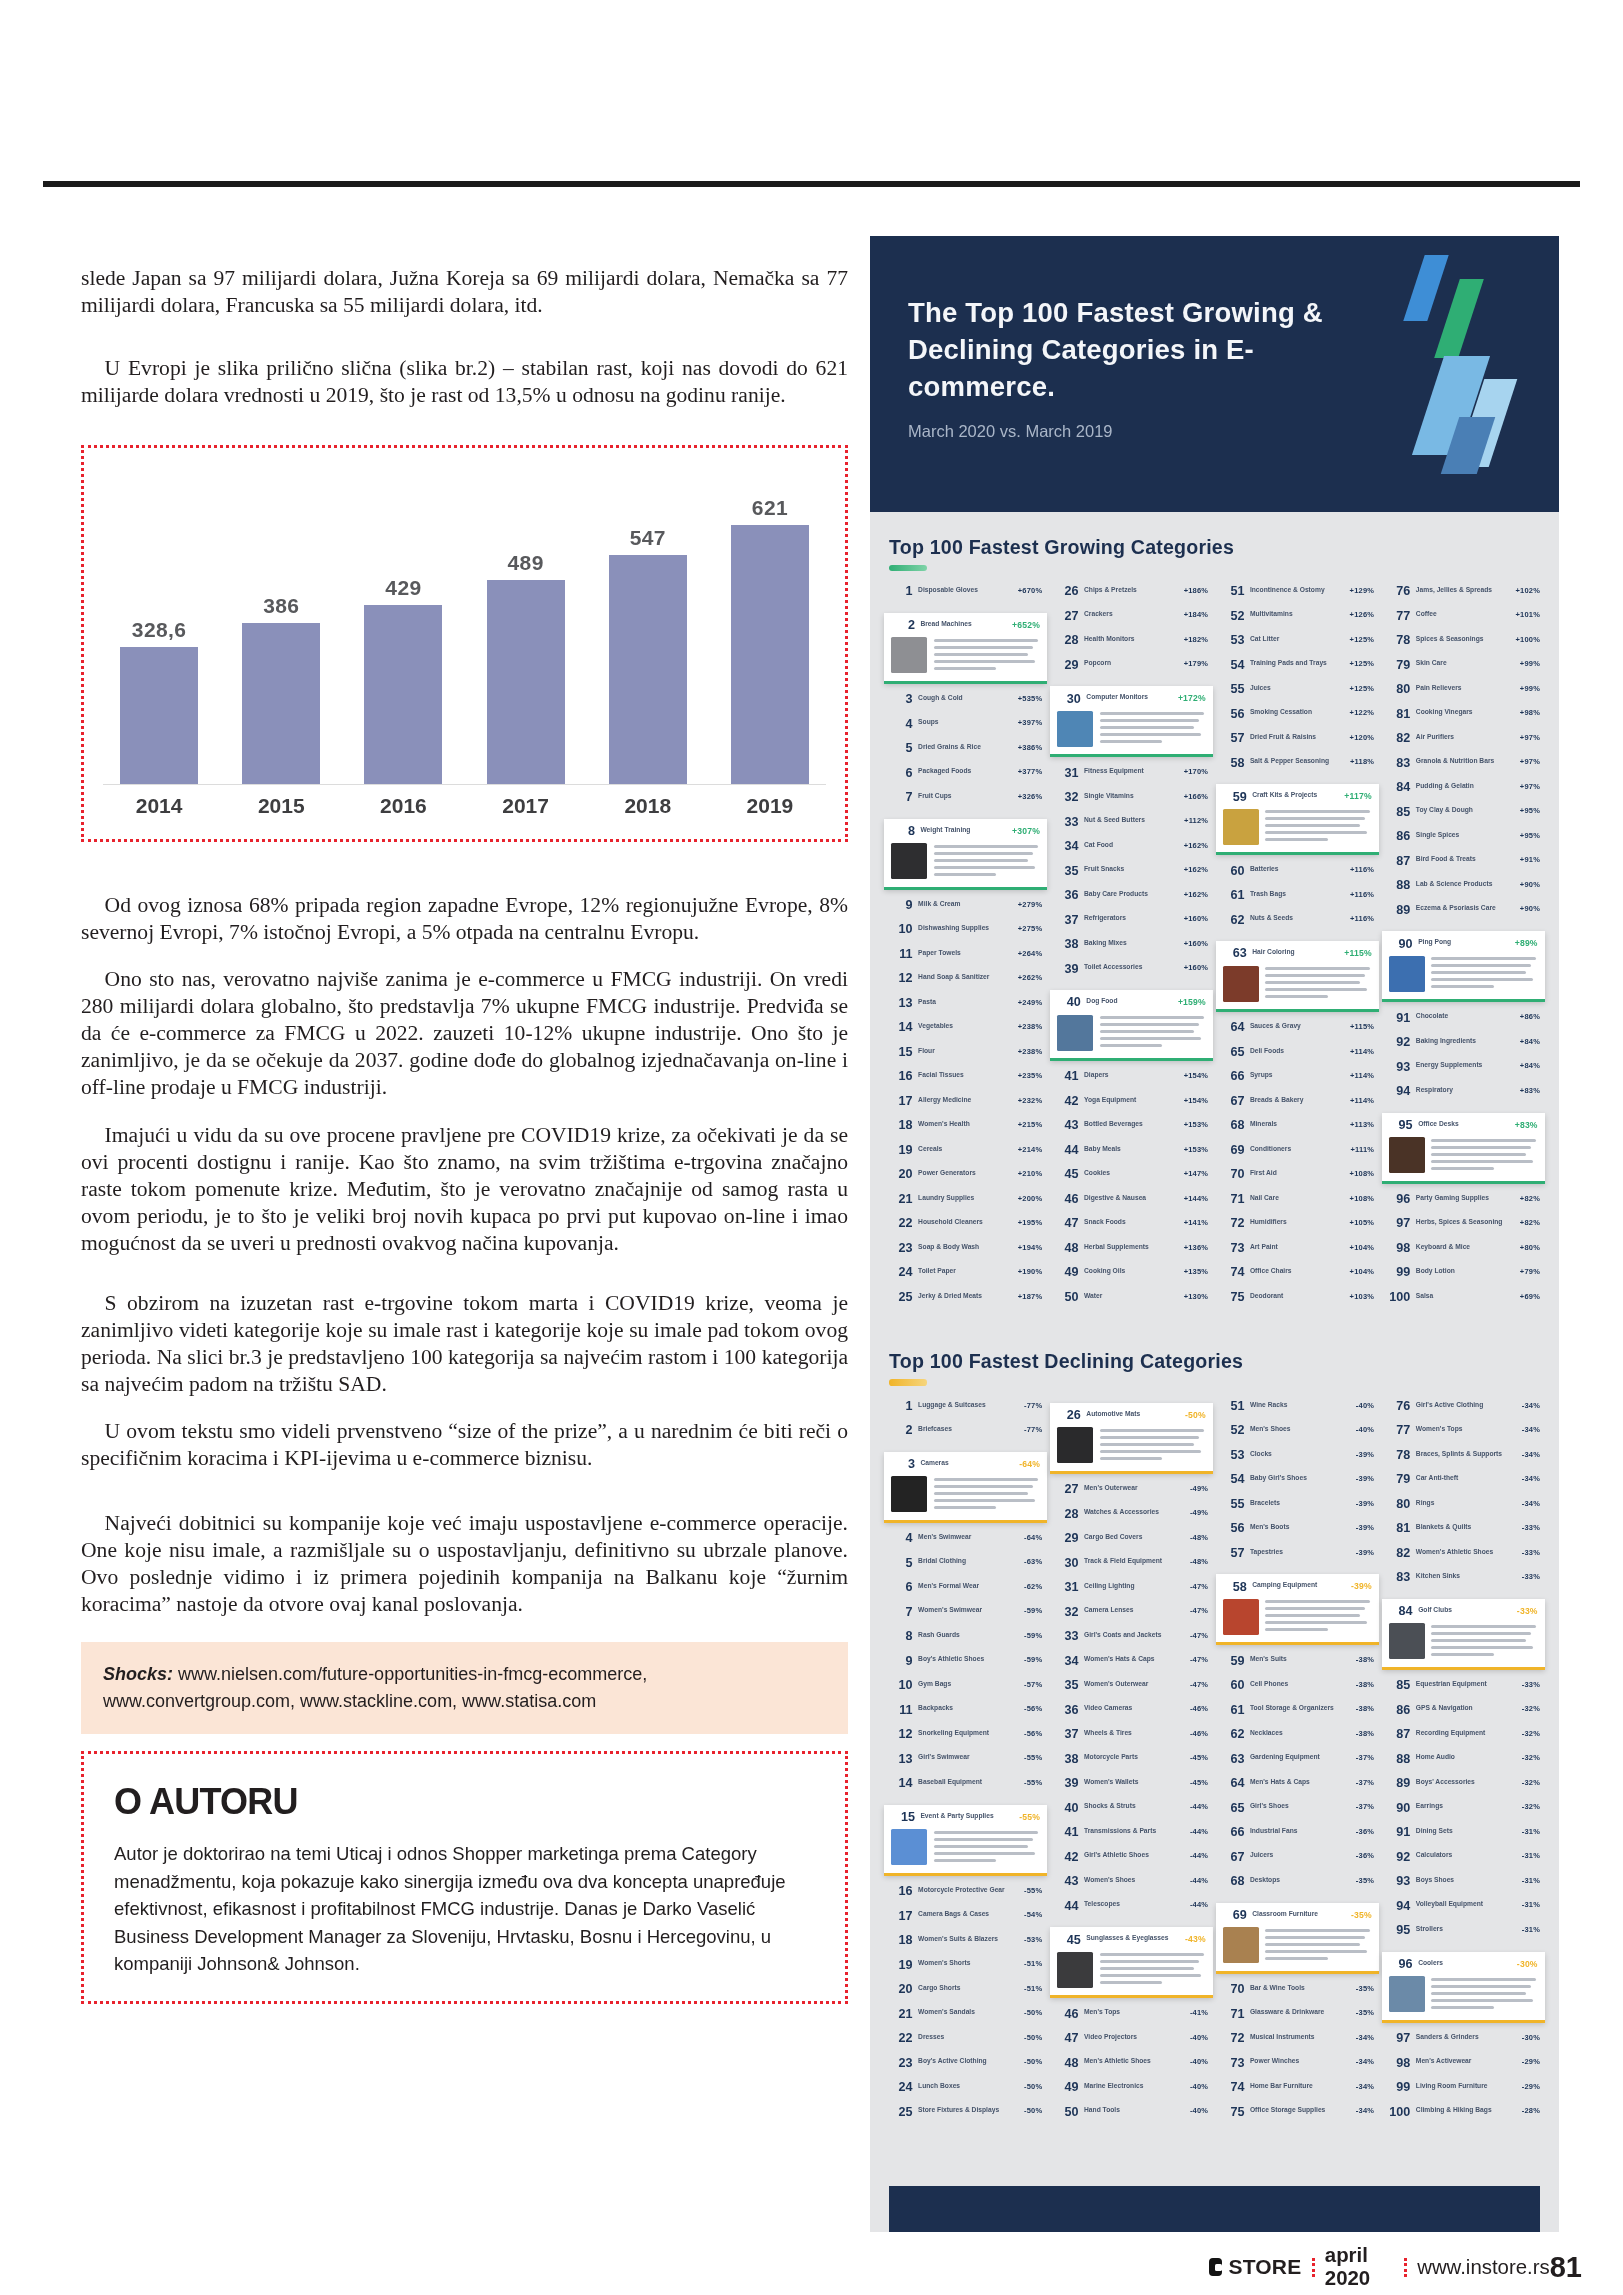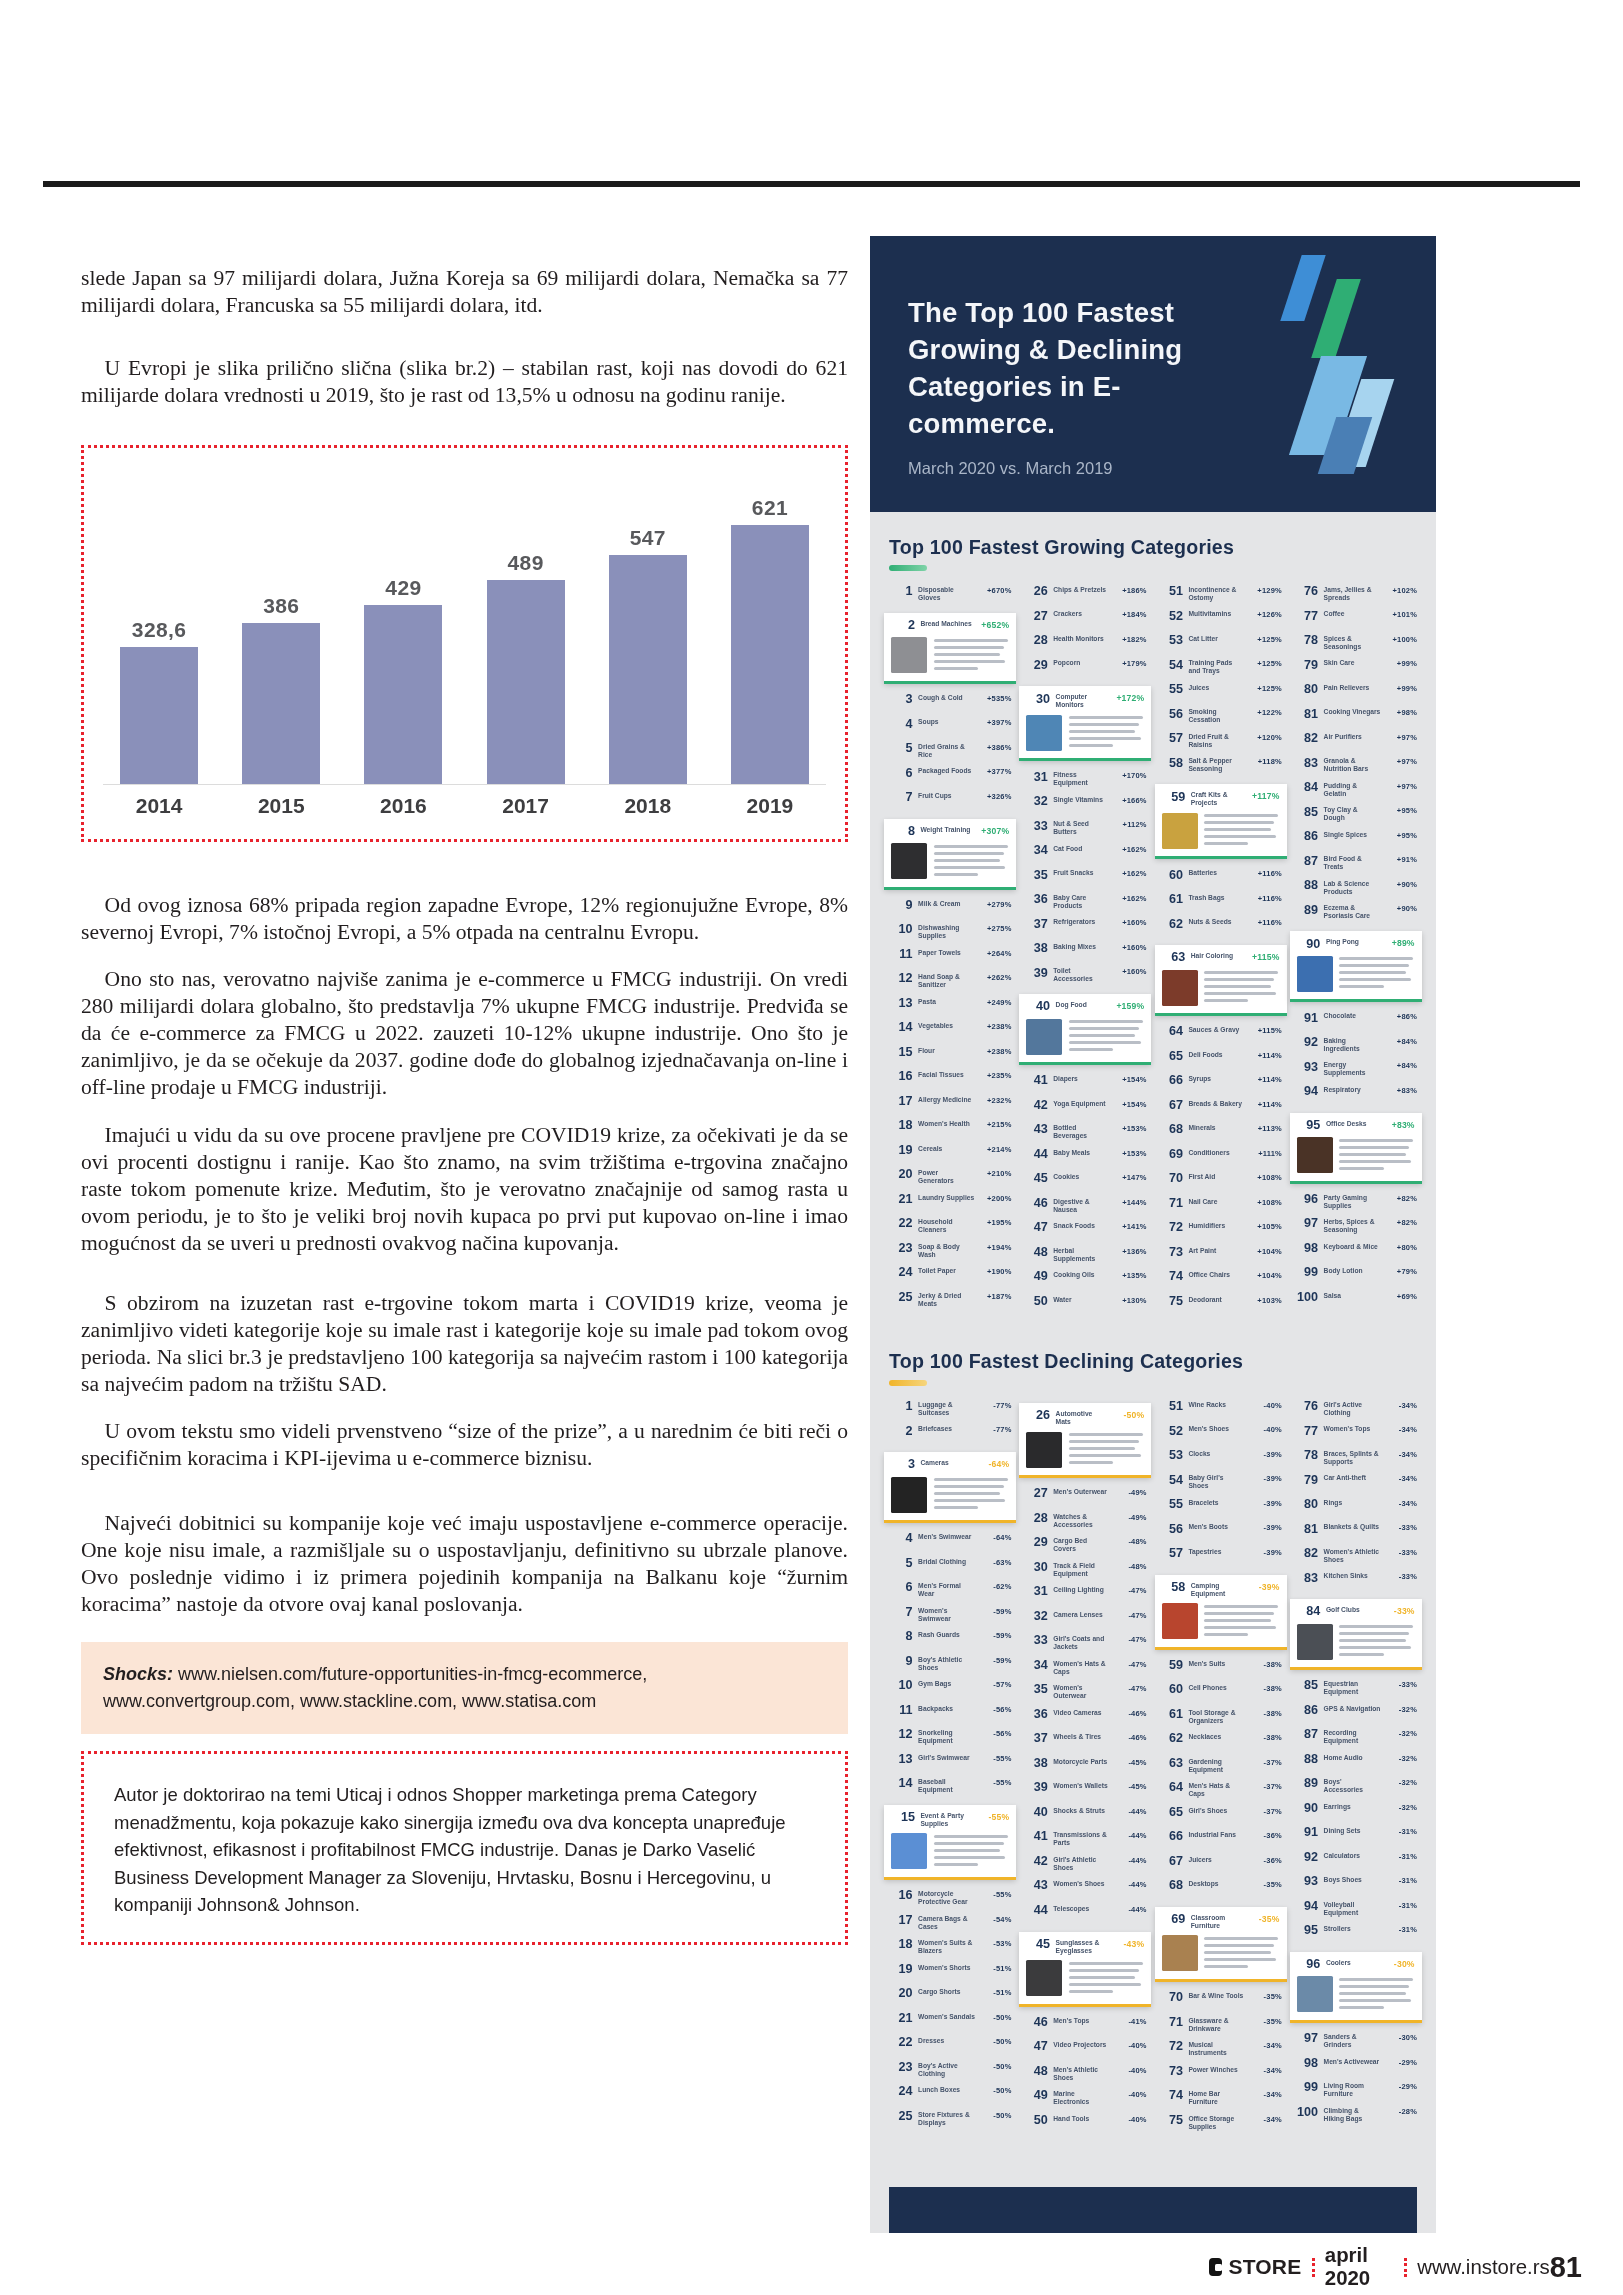--- a/index.html
+++ b/index.html
@@ -32,21 +32,21 @@
   .sources{margin-top:23.6px;background:#fbe5d6;padding:19px 22px;font-size:18px;line-height:27px;
            color:#221e1f;}
   .sources .lbl{font-style:italic;font-weight:700;}
 
   
   .autoru{margin-top:17.3px;border:3.1px dotted #e8222d;padding:27px 30px 23.6px;box-sizing:border-box;}
   .autoru h2{margin:0 0 17.3px;font-size:36px;font-weight:900;letter-spacing:-0.8px;color:#221e1f;}
   .autoru .body{font-size:18.5px;line-height:27.5px;font-weight:500;color:#221e1f;}
 
   
-  .infographic{position:absolute;left:870px;top:236px;width:566px;}
+  .infographic{position:absolute;left:870px;top:236px;width:689px;}
   .ig-header{background:#1c2f4f;height:276px;box-sizing:border-box;padding:58px 196px 0 38px;position:relative;}
   .ig-title{color:#f4f6f9;font-size:27.5px;line-height:37px;font-weight:800;letter-spacing:0.2px;}
   .ig-sub{color:#aab6c8;font-size:16.5px;margin-top:17.3px;font-weight:500;}
   .ig-logo{position:absolute;top:19px;right:38px;width:134px;height:236px;}
   .ig-logo div{position:absolute;transform:skewX(-18deg);}
   .lg1{top:0;left:27px;width:23.6px;height:66px;background:#3e8ed6;}
   .lg2{top:23.6px;left:60px;width:23.6px;height:79px;background:#2fae74;}
   .lg3{top:101px;left:41px;width:46px;height:99px;background:#79b9e4;}
   .lg4{top:124px;left:83px;width:33px;height:88px;background:#a7d4ef;}
   .lg5{top:162px;left:63px;width:36px;height:57px;background:#4a7fb5;}
@@ -142,20 +142,21 @@
     <p class="indent mt42">S obzirom na izuzetan rast e-trgovine tokom marta i COVID19 krize, veoma je zanimljivo videti kategorije koje su imale rast i kategorije koje su imale pad tokom ovog perioda. Na slici br.3 je predstavljeno 100 kategorija sa najvećim rastom i 100 kategorija sa najvećim padom na tržištu SAD.</p>
     <p class="indent mt26">U ovom tekstu smo videli prvenstveno “size of the prize”, a u narednim će biti reči o specifičnim koracima i KPI-ijevima u e-commerce biznisu.</p>
     <p class="indent mt48">Najveći dobitnici su kompanije koje već imaju uspostavljene e-commerce operacije. One koje nisu imale, a razmišljale su o uspostavljanju, definitivno su ubrzale planove. Ovo poslednje vidimo i iz primera pojedinih kompanija na Balkanu koje “žurnim koracima” nastoje da otvore ovaj kanal poslovanja.</p>
 
     <div class="sources">
       <span class="lbl">Shocks:</span>
       <span>www.nielsen.com/future-opportunities-in-fmcg-ecommerce, www.convertgroup.com, www.stackline.com, www.statisa.com</span>
     </div>
 
     <div class="autoru">
+      <h2>O AUTORU</h2>
       <div class="body">Autor je doktorirao na temi Uticaj i odnos Shopper marketinga prema Category menadžmentu, koja pokazuje kako sinergija između ova dva koncepta unapređuje efektivnost, efikasnost i profitabilnost FMCG industrije. Danas je Darko Vaselić Business Development Manager za Sloveniju, Hrvtasku, Bosnu i Hercegovinu, u kompaniji Johnson&amp; Johnson.</div>
     </div>
   </div>
 
   <div class="infographic">
     <div class="ig-header">
       <div class="ig-title">The Top 100 Fastest Growing &amp; Declining Categories in E-commerce.</div>
       <div class="ig-sub">March 2020 vs. March 2019</div>
       <div class="ig-logo">
         <div class="lg1"></div>

